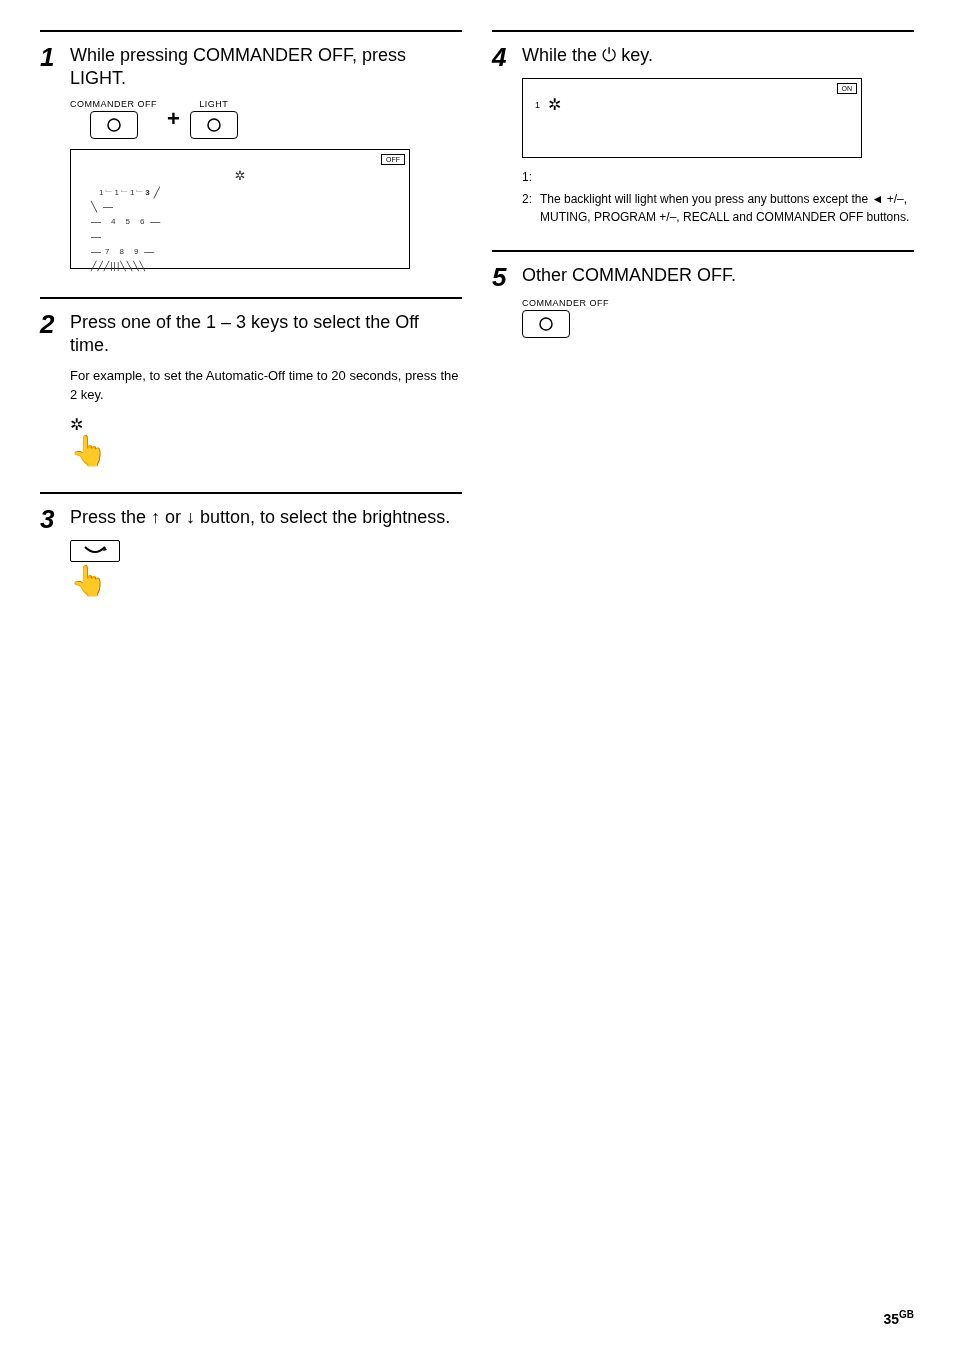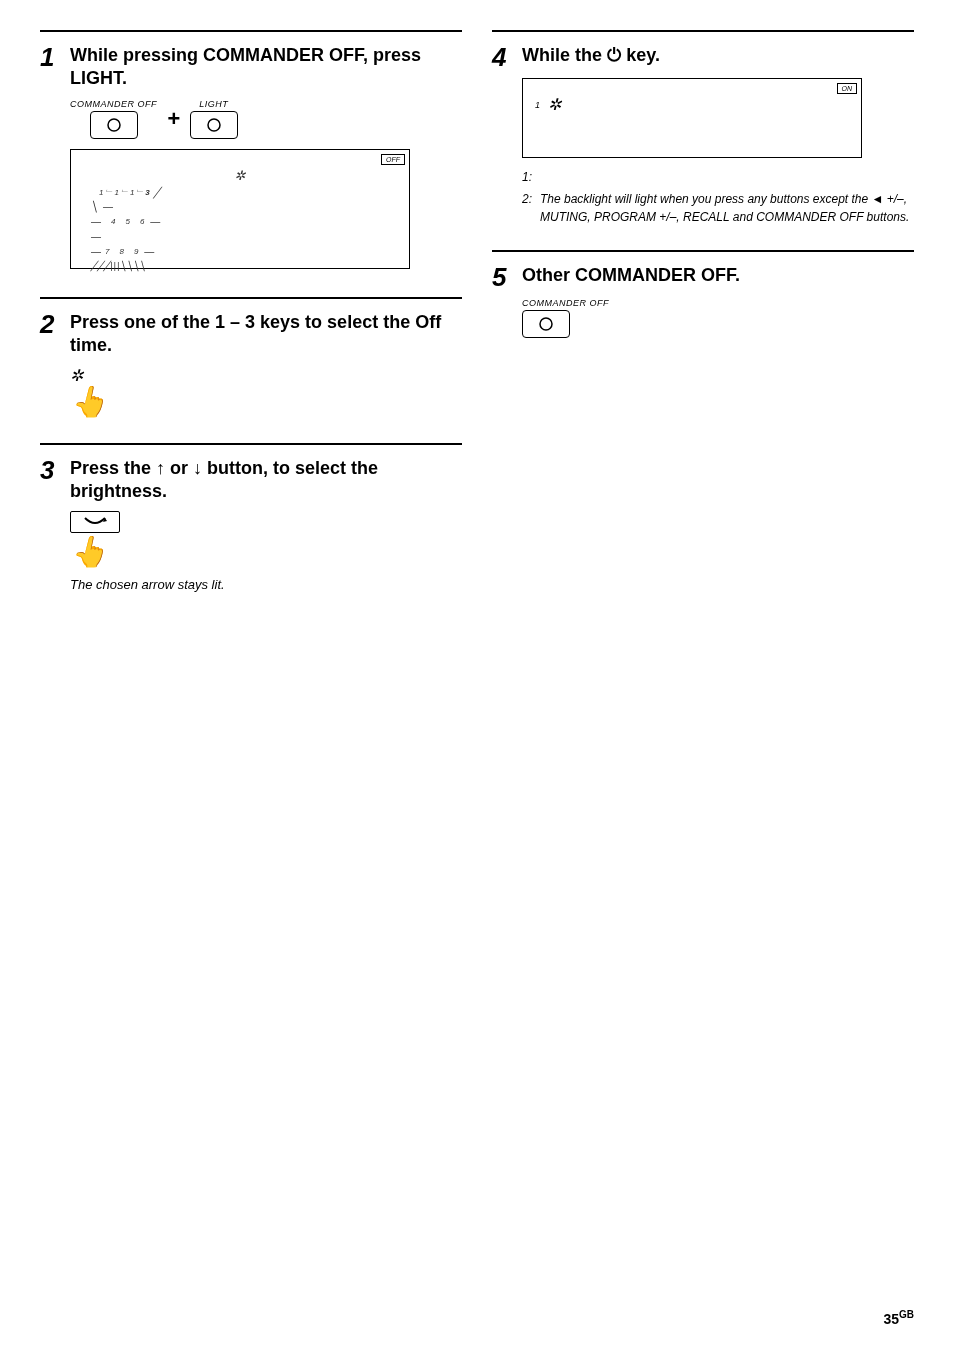--- a/index.html
+++ b/index.html
@@ -41,27 +41,26 @@
     .step-number {
       font-size: 26px;
       font-weight: bold;
       font-style: italic;
       min-width: 22px;
       line-height: 1;
     }
 
     .step-title {
       font-size: 18px;
-      font-weight: bold;
+      font-weight: normal;
       line-height: 1.3;
     }
 
     .step-body {
       padding-left: 30px;
-      font-style: italic;
     }
 
     .step-description {
       font-size: 13px;
       line-height: 1.5;
       margin-bottom: 10px;
     }
 
     
     .button-group {
@@ -294,20 +293,21 @@
         </div>
       </div>
     </div>
 
     <div class="step-block">
       <div class="step-header">
         <span class="step-number">2</span>
         <span class="step-title">Press one of the 1 – 3 keys to select the Off time.</span>
       </div>
       <div class="step-body">
+        <p class="step-description">For example, to set the Automatic-Off time to 20 seconds, press the 2 key.</p>
 
         <div style="display:flex; flex-direction:column; align-items:flex-start; margin:6px 0 8px 0;">
           <div style="font-size:16px; margin-bottom:2px;">✲</div>
           <div style="font-size:30px; line-height:1;">👆</div>
         </div>
       </div>
     </div>
 
     <div class="step-block">
       <div class="step-header">
@@ -318,21 +318,20 @@
 
         <div style="display:flex; flex-direction:column; align-items:flex-start; margin:6px 0 8px 0;">
           <div class="down-arrow-btn">
             <svg width="24" height="16" viewBox="0 0 24 16">
               <path d="M2 4 Q12 14 22 4" fill="none" stroke="#000" stroke-width="2"></path>
               <polygon points="22,4 20,8 24,7" fill="#000"></polygon>
             </svg>
           </div>
           <div style="font-size:30px; line-height:1; margin-top:4px;">👆</div>
         </div>
-        <p class="step-description">The chosen arrow stays lit.</p>
       </div>
     </div>
 
   </div>
 
   <div class="right-col">
 
     <div class="step-block">
       <div class="step-header">
         <span class="step-number">4</span>

